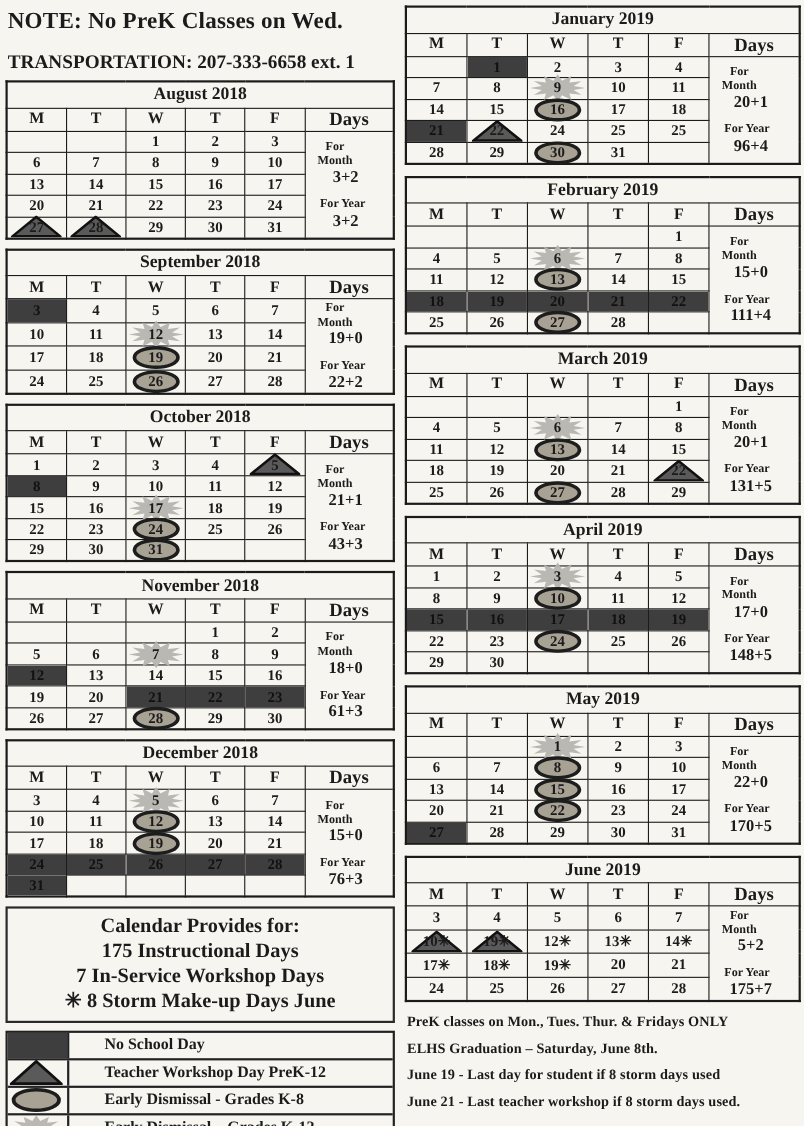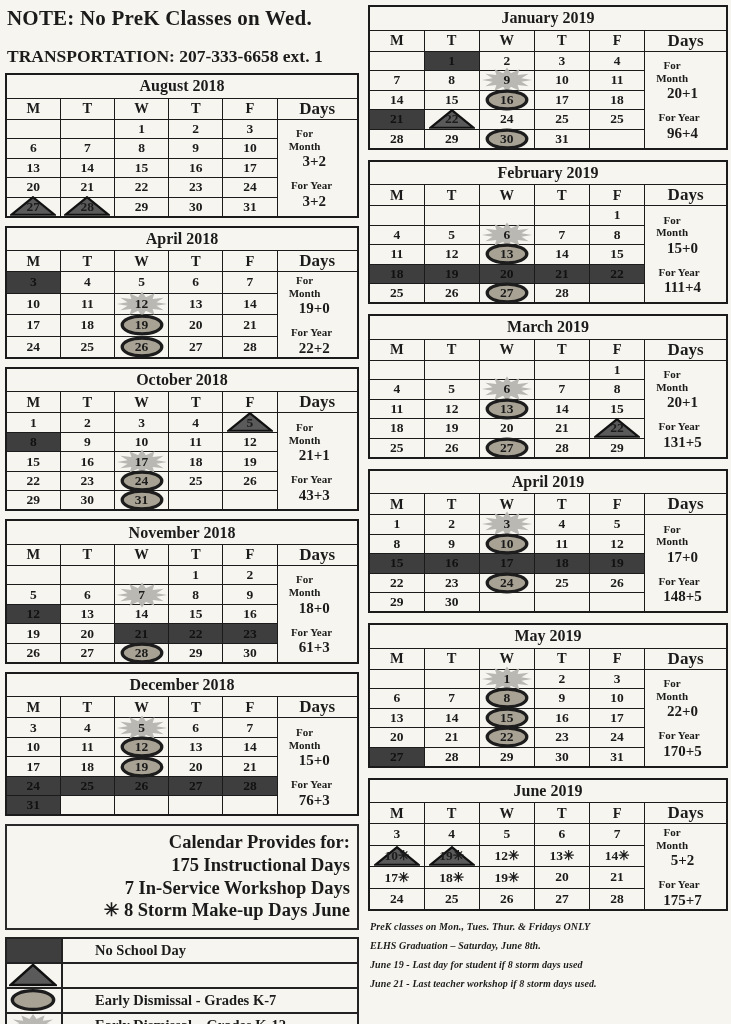--- a/index.html
+++ b/index.html
@@ -45,37 +45,37 @@
   .mk-tri{left:50%;bottom:0;transform:translateX(-50%);width:46px;height:20px;}
   .mk-oval{left:50%;top:50%;transform:translate(-50%,-50%);width:46px;height:22px;}
   .mk-star{left:50%;top:50%;transform:translate(-50%,-50%);width:52px;height:26px;}
   td.days-info{vertical-align:top;text-align:left;padding:2px 3px 0 4px;font-size:11px;}
   .fl{line-height:1.15;width:46px;}
   .fl.fy{margin-top:9px;width:60px;}
   .fv{padding-right:7px;font-size:15px;margin-top:1px;}
 
   
   .summary{
-    border:2.5px solid #2a2a2a;text-align:right;
+    border:2.5px solid #2a2a2a;text-align:center;
     padding:5px 7px 6px;margin:2px 0 7px;
   }
   .summary div{font-size:18.5px;line-height:1.22;}
 
   
   .legend{border:2.5px solid #222;}
   .legend-row{display:flex;border-bottom:2px solid #222;height:25px;align-items:center;}
   .legend-sym{width:56px;flex:0 0 56px;height:100%;border-right:2px solid #222;position:relative;}
   .legend-sym svg{position:absolute;left:2px;top:50%;transform:translateY(-50%);width:48px;height:23px;}
   .swatch-dark{position:absolute;inset:0;background:var(--no-school-fill);}
   .legend-label{padding-left:32px;font-size:14.5px;}
   .legend-footer{height:27px;display:flex;align-items:center;justify-content:center;font-size:17px;}
 
   
   .footnotes{margin-top:2px;padding-left:2px;}
-  .footnotes div{font-size:10px;margin-bottom:8px;letter-spacing:.1px;font-style:italic;}
+  .footnotes div{font-size:13px;margin-bottom:8px;letter-spacing:.1px;}
 </style>
 </head>
 <body>
 
 <div class="page">
   <div class="col-left">
     <div class="note">
       <div class="note-line1">NOTE: No PreK Classes on Wed.</div>
       <div class="note-line2">TRANSPORTATION: 207-333-6658 ext. 1</div>
     </div>
@@ -152,21 +152,21 @@
           <colgroup>
             <col class="c-day">
             <col class="c-day">
             <col class="c-day">
             <col class="c-day">
             <col class="c-day">
             <col class="c-days">
           </colgroup>
           <tbody>
             <tr>
-              <td class="cal-title" colspan="6">April 2018</td>
+              <td class="cal-title" colspan="6">September 2018</td>
             </tr>
             <tr>
               <td class="dh">M</td>
               <td class="dh">T</td>
               <td class="dh">W</td>
               <td class="dh">T</td>
               <td class="dh">F</td>
               <td class="dh days-h">Days</td>
             </tr>
             <tr>
@@ -434,28 +434,29 @@
             <div class="swatch-dark"></div>
           </div>
         <div class="legend-label">No School Day</div>
       </div>
       <div class="legend-row">
         <div class="legend-sym">
             <svg class="mark mk-tri" viewBox="0 0 48 24" preserveAspectRatio="none">
               <polygon points="24,1.5 46.5,22.5 1.5,22.5" fill="#5a5a5a" stroke="#111" stroke-width="2.6"></polygon>
             </svg>
           </div>
+        <div class="legend-label">Teacher Workshop Day PreK-12</div>
       </div>
       <div class="legend-row">
         <div class="legend-sym">
             <svg class="mark mk-oval" viewBox="0 0 50 26" preserveAspectRatio="none">
               <ellipse cx="25" cy="13" rx="21.5" ry="10.5" fill="#a8a294" stroke="#1d1d1d" stroke-width="3.6"></ellipse>
             </svg>
           </div>
-        <div class="legend-label">Early Dismissal - Grades K-7</div>
+        <div class="legend-label">Early Dismissal - Grades K-8</div>
       </div>
       <div class="legend-row">
         <div class="legend-sym">
             <svg class="mark mk-star" viewBox="0 0 54 28" preserveAspectRatio="none">
               <polygon points="27.0,0.5 31.0,6.8 40.0,2.3 38.0,8.7 49.5,7.3 42.0,12.1 53.0,14.0 42.0,15.9 49.5,20.7 38.0,19.3 40.0,25.7 31.0,21.2 27.0,27.5 23.0,21.2 14.0,25.7 16.0,19.3 4.5,20.8 12.0,15.9 1.0,14.0 12.0,12.1 4.5,7.2 16.0,8.7 14.0,2.3 23.0,6.8" fill="#b5b4ae" opacity="0.95"></polygon>
             </svg>
           </div>
         <div class="legend-label">Early Dismissal – Grades K-12</div>
       </div>
       <div class="legend-footer">K-6 Dismissed at 1:00 and 7-12 at 12:00</div>

